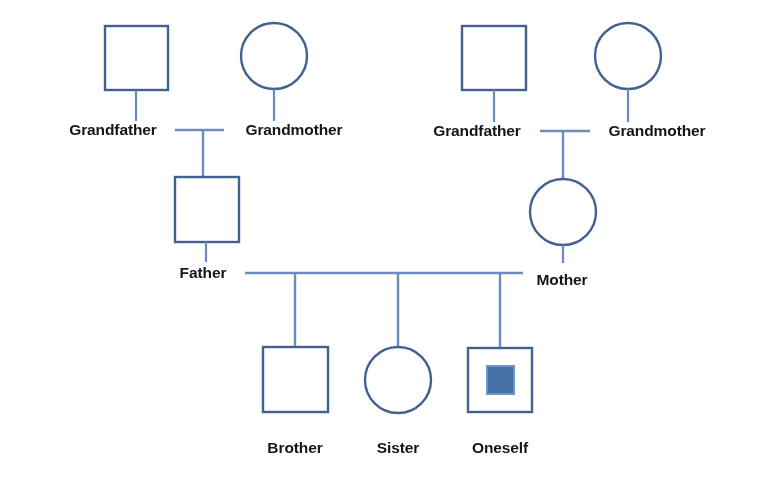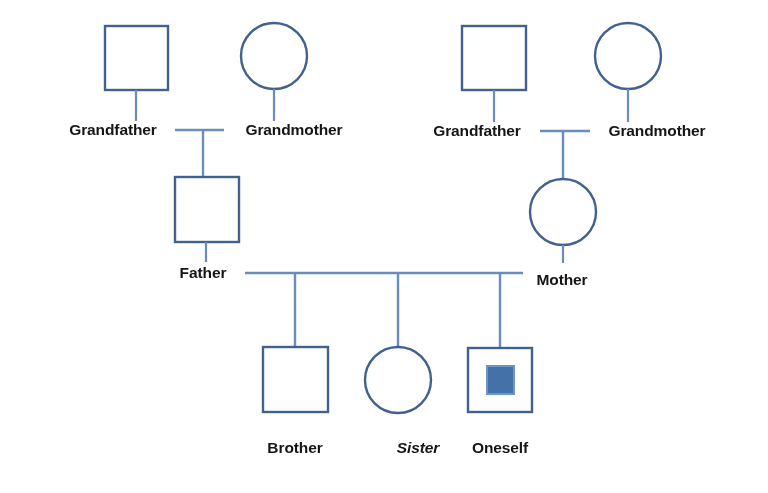--- a/index.html
+++ b/index.html
@@ -101,17 +101,17 @@
   <div class="node-label" style="left:477px; top:131px;">Grandfather</div>
 
   <div class="node-label" style="left:657px; top:131px;">Grandmother</div>
 
   <div class="node-label" style="left:203px; top:273px;">Father</div>
 
   <div class="node-label" style="left:562px; top:280px;">Mother</div>
 
   <div class="node-label" style="left:295px; top:448px;">Brother</div>
 
-  <div class="node-label" style="left:418px; top:448px;font-style:italic;">Sister</div>
+  <div class="node-label" style="left:398px; top:448px;">Sister</div>
 
   <div class="node-label" style="left:500px; top:448px;text-align:center;">Oneself</div>
 
 </div>
 
 </body></html>

